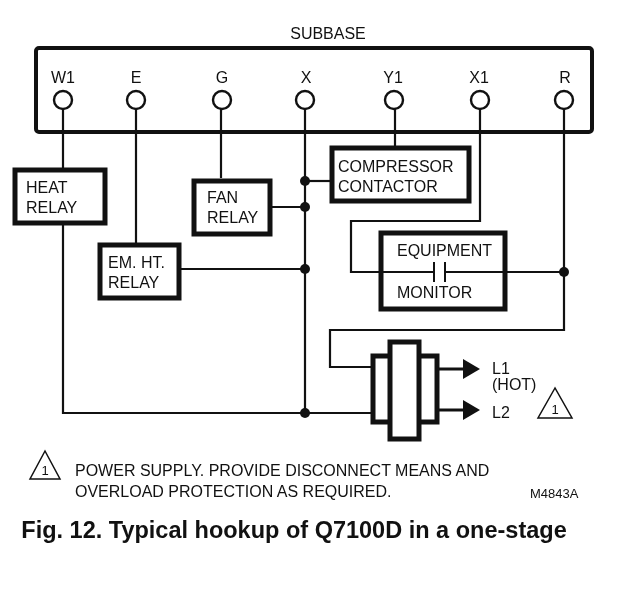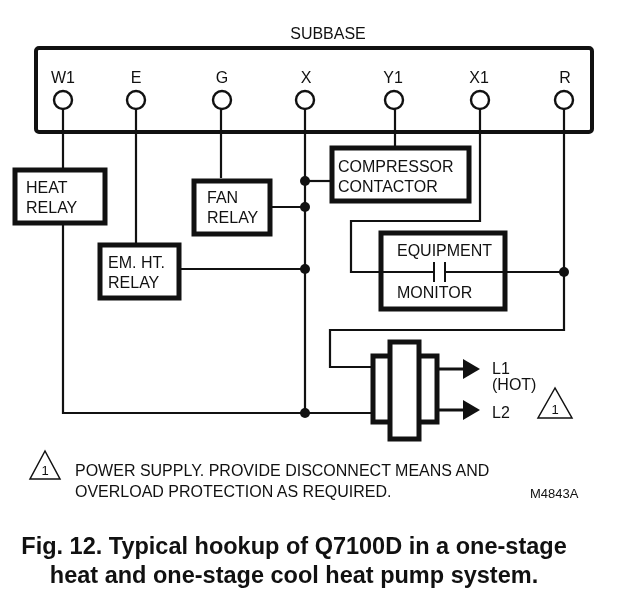--- a/index.html
+++ b/index.html
@@ -1,20 +1,20 @@
 <!DOCTYPE html>
 <html><head>
 <meta charset="utf-8">
 <style>
   html, body { margin: 0; padding: 0; background: #ffffff; }
   body { width: 640px; height: 606px; position: relative; overflow: hidden; font-family: "Liberation Sans", sans-serif; color: #111; }
   svg { position: absolute; left: 0; top: 0; }
   .lbl { font-family: "Liberation Sans", sans-serif; font-size: 16px; fill: #111; }
   .small { font-size: 13px; }
-  .caption { position: absolute; left: 0; width: 588px; top: 532px; text-align: center; font-family: "Liberation Sans", sans-serif; font-weight: bold; font-size: 23.5px; line-height: 29px; color: #111; }
+  .caption { position: absolute; left: 0; width: 588px; top: 516px; text-align: center; font-family: "Liberation Sans", sans-serif; font-weight: bold; font-size: 23.5px; line-height: 29px; color: #111; }
 </style>
 </head>
 <body>
 
 <svg width="640" height="606" viewBox="0 0 640 606">
 
   <text class="lbl" x="328" y="39" text-anchor="middle">SUBBASE</text>
   <rect x="36" y="48" width="556" height="84" rx="3" fill="none" stroke="#111" stroke-width="4"></rect>
 
   <text class="lbl" x="63" y="83" text-anchor="middle">W1</text>
@@ -108,14 +108,13 @@
 
   <polygon points="45,451 30,479 60,479" fill="#fff" stroke="#111" stroke-width="1.5"></polygon>
   <text class="lbl small" x="45" y="475" text-anchor="middle">1</text>
   <text class="lbl" x="75" y="476">POWER SUPPLY.  PROVIDE DISCONNECT MEANS AND</text>
   <text class="lbl" x="75" y="497">OVERLOAD PROTECTION AS REQUIRED.</text>
   <text class="lbl small" x="530" y="498">M4843A</text>
 </svg>
 
 <div class="caption">
   <div>Fig. 12. Typical hookup of Q7100D in a one-stage</div>
-  <div>heat and one-stage cool heat pump system.</div>
 </div>
 
 </body></html>

